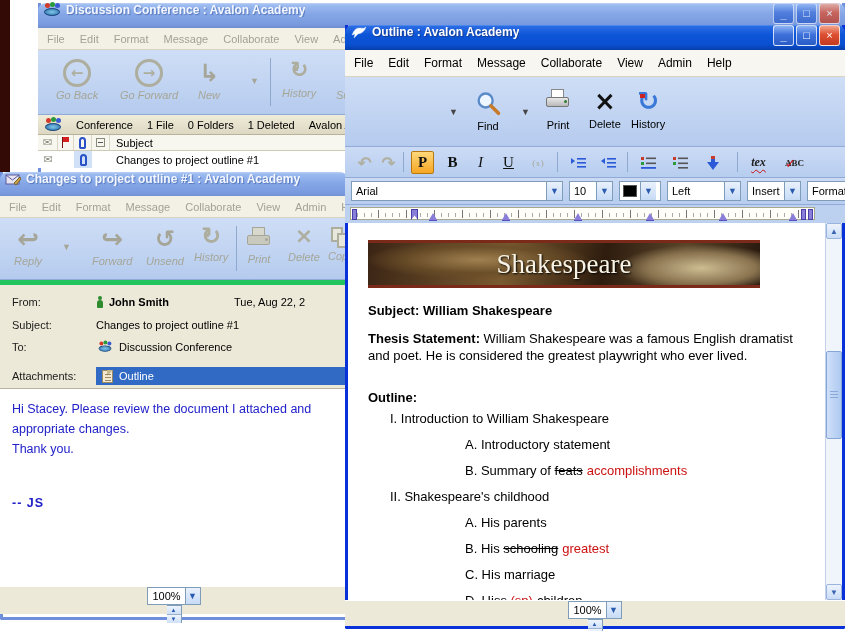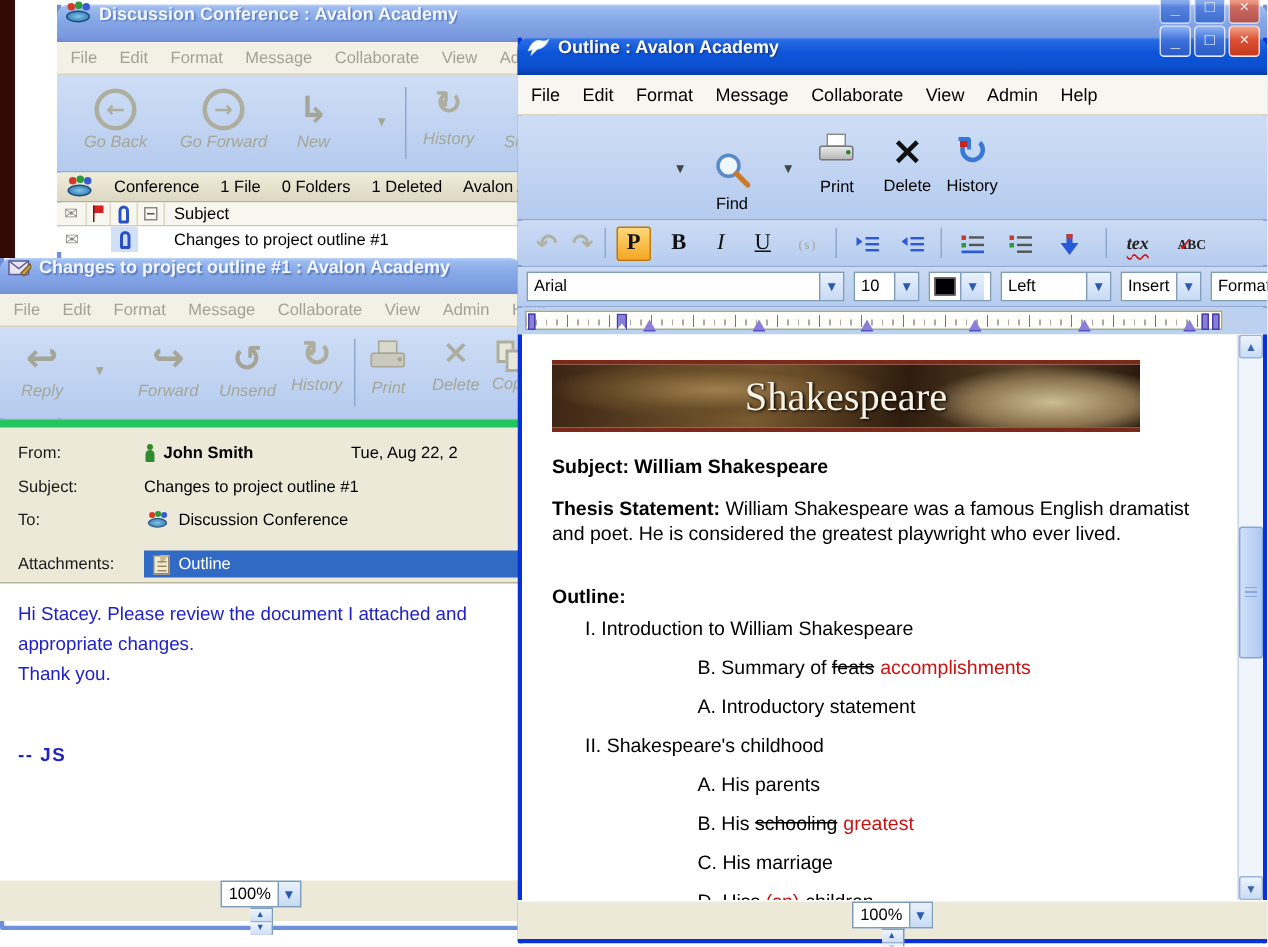--- a/index.html
+++ b/index.html
@@ -10,21 +10,21 @@
 
   .desktop-edge { position:absolute; left:0; top:0; width:10px; height:172px; background:#330a05; }
 
   
   .xp-window { position:absolute; border-radius:8px 8px 0 0; }
   .xp-frame  { position:absolute; inset:0; border:3px solid #0831d9; border-top:none; border-radius:0 0 2px 2px; }
   .xp-window.inactive .xp-frame { border-color:#6f8fdd; }
 
   .titlebar { position:absolute; left:0; right:0; top:0; height:25px; border-radius:8px 8px 0 0;
     background:linear-gradient(180deg,#5a96f2 0%,#2a6be4 6%,#0d55d8 40%,#0a4fd0 80%,#073da8 100%);
-    display:flex; align-items:flex-end; padding:12px 5px; }
+    display:flex; align-items:flex-start; padding:0 5px; }
   .xp-window.inactive .titlebar { background:linear-gradient(180deg,#bdd2f5 0%,#9cbbf0 8%,#85a6e6 45%,#7a9adf 85%,#6e8cd2 100%); }
   .title-text { color:#fff; font-weight:bold; font-size:12px; text-shadow:1px 1px 1px #1a3a8a; margin-left:5px; white-space:nowrap; overflow:hidden; }
   .xp-window.inactive .title-text { color:#f4f7ff; text-shadow:1px 1px 1px #5577bb; }
   .tb-buttons { margin-left:auto; display:flex; gap:2px; }
   .tb-btn { width:21px; height:21px; border-radius:3px; border:1px solid rgba(255,255,255,.75);
     background:linear-gradient(180deg,#8fb4f4,#3f71da 45%,#2a5cc8); color:#fff; font-size:11px;
     display:flex; align-items:center; justify-content:center; line-height:1; }
   .tb-btn.close { background:linear-gradient(180deg,#f2a48c,#dd4f32 45%,#c43a1e); }
   .tb-btn .g-min { align-self:flex-end; margin-bottom:3px; font-weight:bold; }
   .xp-window.inactive .tb-btn { opacity:.75; }
@@ -404,21 +404,21 @@
         <span class="menu-item">Format</span>
         <span class="menu-item">Message</span>
         <span class="menu-item">Collaborate</span>
         <span class="menu-item">View</span>
         <span class="menu-item">Admin</span>
         <span class="menu-item">Help</span>
       </div>
 
     <div class="toolbar" style="top:52px; height:70px;">
       <span class="drop-arrow" style="left:104px; top:30px;">▼</span>
-      <div class="tool-btn" style="left:128px; top:23px;">
+      <div class="tool-btn" style="left:128px; top:13px;">
         <span class="icon-box">
           <svg width="28" height="28" viewBox="0 0 24 24">
             <circle cx="10" cy="9" r="6" fill="#eef6ff" stroke="#5a8ac8" stroke-width="2"></circle>
             <line x1="14.5" y1="13.5" x2="21" y2="20" stroke="#c87a2a" stroke-width="3" stroke-linecap="round"></line>
           </svg>
         </span>
         <span class="tool-label">Find</span>
       </div>
       <span class="drop-arrow" style="left:176px; top:30px;">▼</span>
       <div class="tool-btn" style="left:200px; top:12px;">
@@ -545,22 +545,22 @@
         <div class="banner">
           <span class="banner-text">Shakespeare</span>
         </div>
         <div class="doc-subject">Subject: William Shakespeare</div>
         <div class="doc-thesis">
           <b>Thesis Statement:</b><span> William Shakespeare was a famous English dramatist and poet. He is considered the greatest playwright who ever lived.</span>
         </div>
         <div class="doc-outline-label">Outline:</div>
         <div class="doc-items">
           <div class="doc-item lvl1"><span>I. Introduction to William Shakespeare</span></div>
+          <div class="doc-item lvl2"><span>A. Introductory statement</span></div>
           <div class="doc-item lvl2"><span>B. Summary of </span><span class="strike">feats</span><span class="added">accomplishments</span></div>
-          <div class="doc-item lvl2"><span>A. Introductory statement</span></div>
           <div class="doc-item lvl1"><span>II. Shakespeare's childhood</span></div>
           <div class="doc-item lvl2"><span>A. His parents</span></div>
           <div class="doc-item lvl2"><span>B. His </span><span class="strike">schooling</span><span class="added">greatest</span></div>
           <div class="doc-item lvl2"><span>C. His marriage</span></div>
           <div class="doc-item lvl2"><span>D. Hiss </span><span class="added" style="margin-left:0;">(sp)</span><span class="suffix">children</span></div>
         </div>
       </div>
       <div class="v-scroll" style="right:0; top:0; bottom:0;">
         <span class="scroll-btn" style="top:0;">▲</span>
         <span class="scroll-thumb" style="top:128px; height:88px;">

